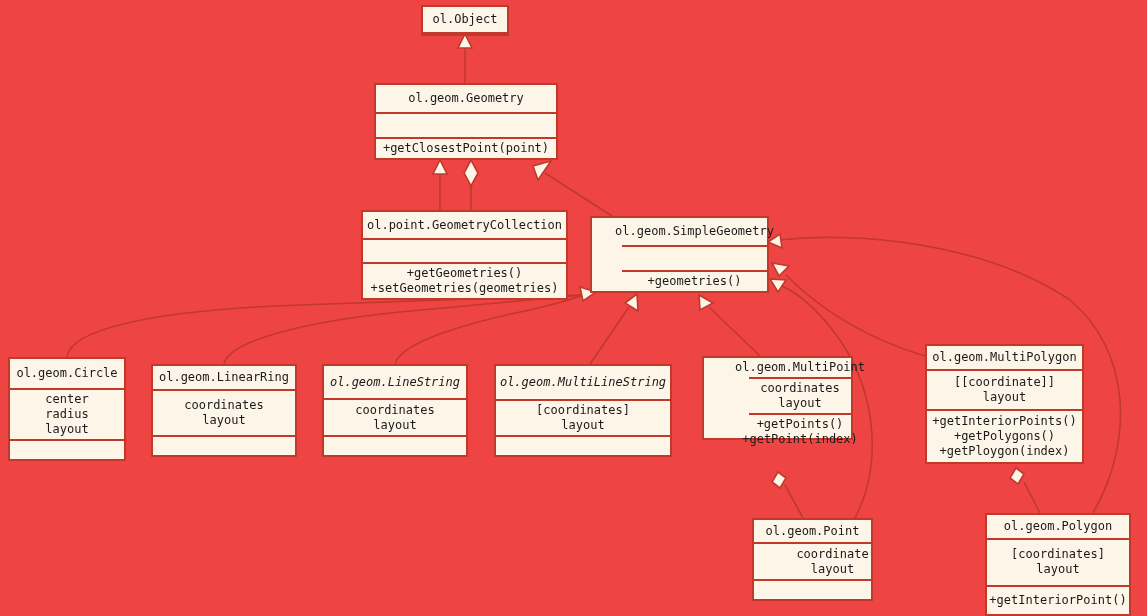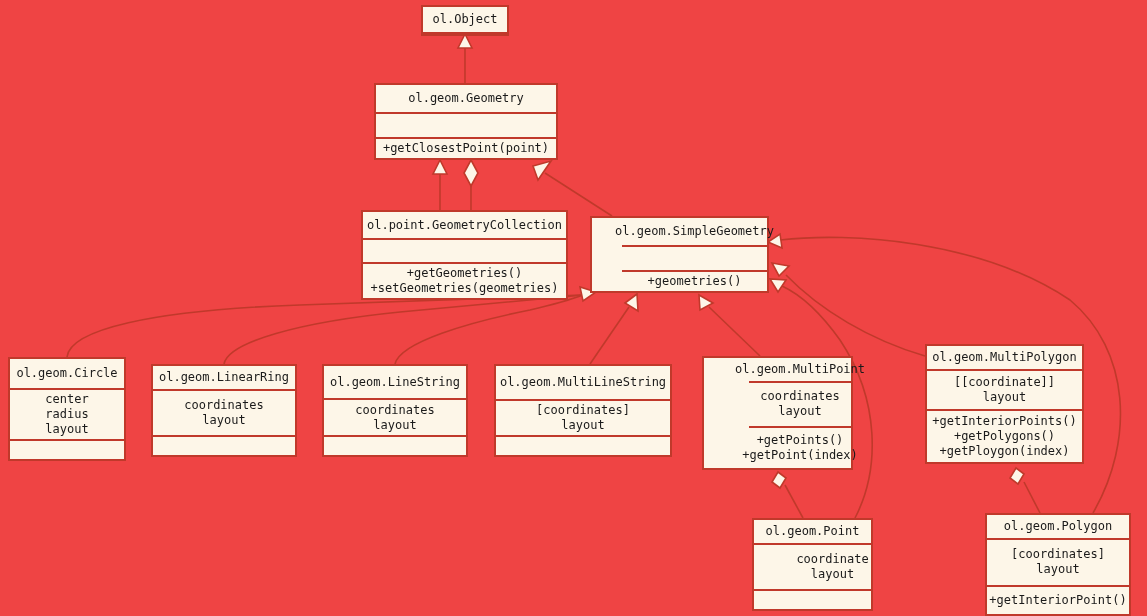--- a/index.html
+++ b/index.html
@@ -147,36 +147,36 @@
       </div>
       <div class="uml-class" style="left: 151px; top: 364px; width: 146px; height: 93px;">
         <div class="uml-compartment uml-name" style="height: 25px;">ol.geom.LinearRing</div>
         <div class="uml-compartment uml-attrs" style="height: 38px;">
           <span class="uml-line">coordinates</span>
           <span class="uml-line">layout</span>
         </div>
         <div class="uml-compartment uml-ops empty-compartment"></div>
       </div>
       <div class="uml-class" style="left: 322px; top: 364px; width: 146px; height: 93px;">
-        <div class="uml-compartment uml-name" style="height: 35px;">ol.geom.LineString</div>
+        <div class="uml-compartment uml-name" style="height: 35px; font-style: italic;">ol.geom.LineString</div>
         <div class="uml-compartment uml-attrs" style="height: 38px;">
           <span class="uml-line">coordinates</span>
           <span class="uml-line">layout</span>
         </div>
         <div class="uml-compartment uml-ops empty-compartment"></div>
       </div>
       <div class="uml-class" style="left: 494px; top: 364px; width: 178px; height: 93px;">
-        <div class="uml-compartment uml-name" style="height: 37px;">ol.geom.MultiLineString</div>
+        <div class="uml-compartment uml-name" style="height: 37px; font-style: italic;">ol.geom.MultiLineString</div>
         <div class="uml-compartment uml-attrs" style="height: 38px;">
           <span class="uml-line">[coordinates]</span>
           <span class="uml-line">layout</span>
         </div>
         <div class="uml-compartment uml-ops empty-compartment"></div>
       </div>
-      <div class="uml-class" style="left: 702px; top: 356px; width: 151px; height: 114px; padding-left: 45px;">
+      <div class="uml-class" style="left: 702px; top: 356px; width: 151px; height: 84px; padding-left: 45px;">
         <div class="uml-compartment uml-name" style="height: 25px;">ol.geom.MultiPoint</div>
         <div class="uml-compartment uml-attrs" style="height: 38px;">
           <span class="uml-line">coordinates</span>
           <span class="uml-line">layout</span>
         </div>
         <div class="uml-compartment uml-ops">
           <span class="uml-line">+getPoints()</span>
           <span class="uml-line">+getPoint(index)</span>
         </div>
       </div>
@@ -185,21 +185,21 @@
         <div class="uml-compartment uml-attrs" style="height: 38px;">
           <span class="uml-line">[[coordinate]]</span>
           <span class="uml-line">layout</span>
         </div>
         <div class="uml-compartment uml-ops">
           <span class="uml-line">+getInteriorPoints()</span>
           <span class="uml-line">+getPolygons()</span>
           <span class="uml-line">+getPloygon(index)</span>
         </div>
       </div>
-      <div class="uml-class" style="left: 752px; top: 518px; width: 121px; height: 93px;">
+      <div class="uml-class" style="left: 752px; top: 518px; width: 121px; height: 83px;">
         <div class="uml-compartment uml-name" style="height: 25px;">ol.geom.Point</div>
         <div class="uml-compartment uml-attrs" style="height: 38px; padding-left: 44px;">
           <span class="uml-line">coordinate</span>
           <span class="uml-line">layout</span>
         </div>
         <div class="uml-compartment uml-ops empty-compartment"></div>
       </div>
       <div class="uml-class" style="left: 985px; top: 513px; width: 146px; height: 103px;">
         <div class="uml-compartment uml-name" style="height: 25px;">ol.geom.Polygon</div>
         <div class="uml-compartment uml-attrs" style="height: 38px;">

